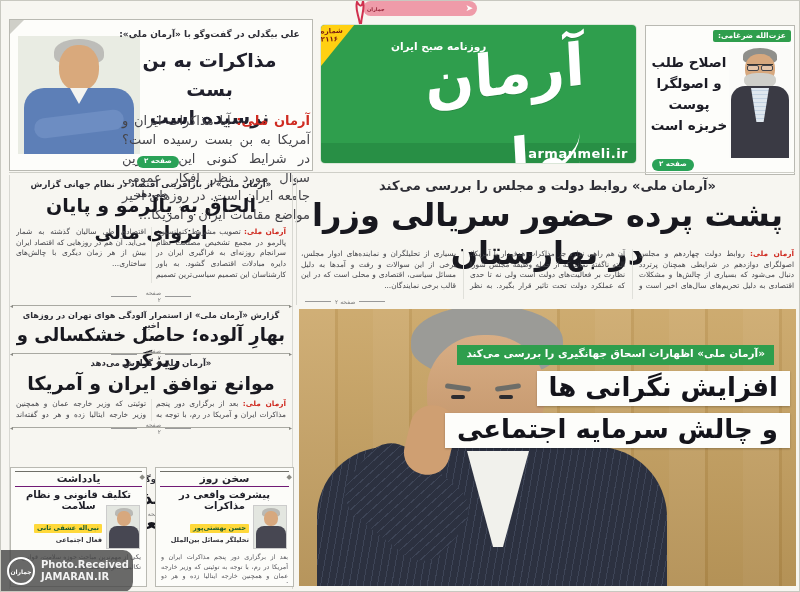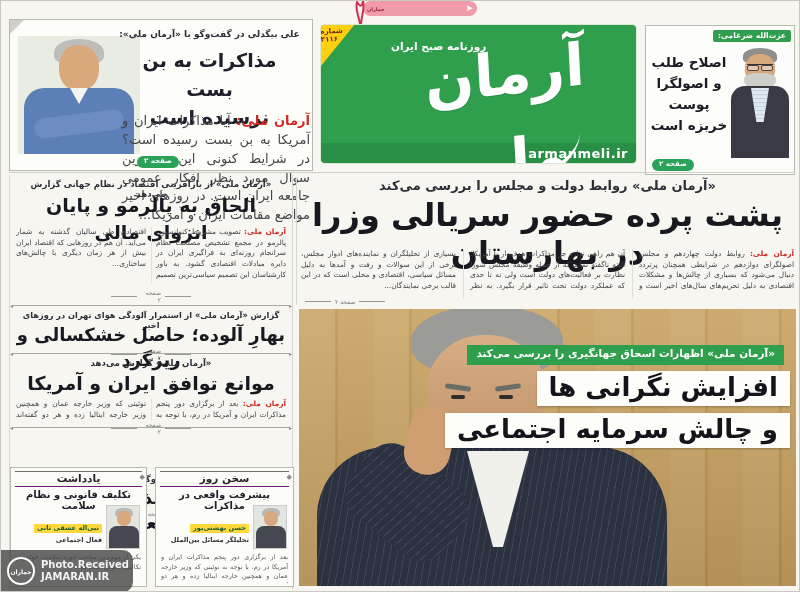--- a/index.html
+++ b/index.html
@@ -100,21 +100,21 @@
   .jp.eye.l{left:152px;} .jp.eye.r{left:200px;}
   .jp.mus{left:152px;top:118px;width:68px;height:14px;background:#b5b5b0;border-radius:40%;}
   .jp.chin{left:156px;top:130px;width:62px;height:22px;background:#c6c6c1;border-radius:0 0 50% 50%;}
   .jp.fist{left:108px;top:96px;width:46px;height:70px;background:#cf9f72;border-radius:22px;transform:rotate(14deg);}
   .jp.sleeve{left:48px;top:150px;width:120px;height:86px;border-radius:30px;transform:rotate(38deg);
       background:repeating-linear-gradient(100deg,#2c3140 0 6px,#3d4456 6px 7px);}
   .jp.torso{left:18px;top:138px;width:350px;height:150px;border-radius:70px 70px 0 0;
       background:repeating-linear-gradient(100deg,#2c3140 0 6px,#3d4456 6px 7px);}
   .jp.shirt{left:168px;top:142px;width:62px;height:96px;background:#f1f1ec;
       clip-path:polygon(0 0,100% 0,58% 100%,42% 100%);}
-  #photo-story .pkick{position:absolute;right:12px;top:36px;background:#2f9e4d;color:#fff;
+  #photo-story .pkick{position:absolute;right:22px;top:36px;background:#2f9e4d;color:#fff;
       font-size:10.5px;font-weight:bold;padding:2px 9px 6px;}
   .strip{position:absolute;right:6px;background:#fdfdfa;color:#14141b;font-weight:bold;
       font-size:26px;letter-spacing:-.5px;padding:1px 12px 4px;box-shadow:0 1px 2px rgba(0,0,0,.25);}
   .strip.s1{top:62px;} .strip.s2{top:104px;}
 
   
   #left-col{left:8px;top:174px;width:284px;height:414px;border-left:1px solid #d8d8d2;border-right:1px solid #d8d8d2;}
   .lk{position:absolute;left:0;right:0;font-size:8.6px;}
   .lt{position:absolute;left:0;right:0;line-height:1.4;}
   .ld{position:absolute;font-size:7.4px;column-count:2;column-gap:10px;column-rule:1px solid #e2e2dc;overflow:hidden;}

